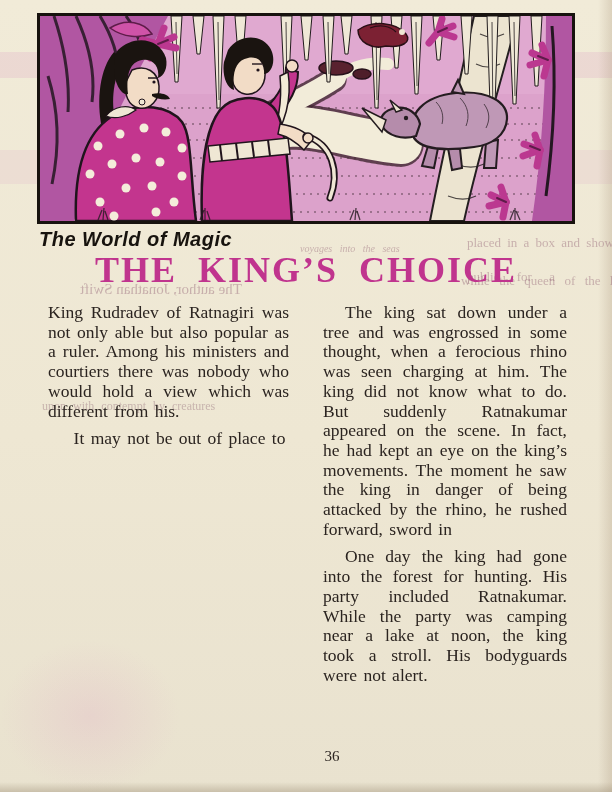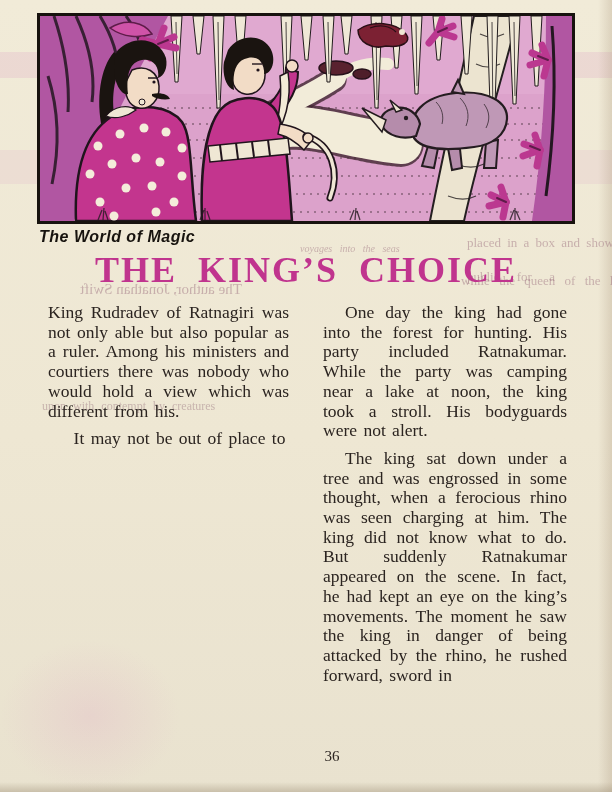--- a/index.html
+++ b/index.html
@@ -12,21 +12,21 @@
   .tint-band2{position:absolute;left:0;top:150px;width:612px;height:34px;background:#d98cbe;opacity:.12;}
   .tint-blob{position:absolute;left:0;top:640px;width:180px;height:152px;background:radial-gradient(closest-side,rgba(217,140,190,.18),rgba(217,140,190,0));}
   .edge-right{position:absolute;right:0;top:0;width:14px;height:792px;background:linear-gradient(90deg,rgba(180,160,135,0),rgba(170,150,125,.30));}
   .edge-bottom{position:absolute;left:0;bottom:0;width:612px;height:10px;background:linear-gradient(180deg,rgba(170,155,130,0),rgba(150,135,110,.38));}
 
   .illustration{position:absolute;left:37px;top:13px;width:538px;height:211px;
     border:3px solid #17120e;box-sizing:border-box;background:#dca2cb;}
   .illustration svg{display:block;width:100%;height:100%;}
 
   .caption{position:absolute;left:39px;top:228px;font-family:"Liberation Sans",sans-serif;
-    font-weight:bold;font-style:italic;font-size:16px;letter-spacing:.5px;color:#17130e;z-index:3;}
+    font-weight:bold;font-style:italic;font-size:20px;letter-spacing:.5px;color:#17130e;z-index:3;}
 
   .title{position:absolute;left:0;top:249px;width:612px;text-align:center;z-index:3;
     font-family:Liberation Serif, serif;font-weight:bold;font-size:36px;
     letter-spacing:2px;word-spacing:10px;color:#c0348e;}
 
   .col{position:absolute;top:295px;font-size:17.5px;line-height:19.7px;color:#2b2420;
     text-align:justify;word-spacing:2px;z-index:3;}
   .col-left{left:40px;width:257px;}
   .col-right{left:315px;width:260px;}
   .col p{margin:8px;}
@@ -269,21 +269,21 @@
   <div class="caption">The World of Magic</div>
 
   <div class="title">THE KING’S CHOICE</div>
 
   <div class="col col-left">
     <p>King Rudradev of Ratnagiri was not only able but also popular as a ruler. Among his ministers and courtiers there was nobody who would hold a view which was different from his.</p>
     <p class="indent lastline">It may not be out of place to</p>
   </div>
 
   <div class="col col-right">
+    <p class="indent">The king sat down under a tree and was engrossed in some thought, when a ferocious rhino was seen charging at him. The king did not know what to do. But suddenly Ratnakumar appeared on the scene. In fact, he had kept an eye on the king’s movements. The moment he saw the king in danger of being attacked by the rhino, he rushed forward, sword in</p>
     <p class="indent">One day the king had gone into the forest for hunting. His party included Ratnakumar. While the party was camping near a lake at noon, the king took a stroll. His bodyguards were not alert.</p>
-    <p class="indent">The king sat down under a tree and was engrossed in some thought, when a ferocious rhino was seen charging at him. The king did not know what to do. But suddenly Ratnakumar appeared on the scene. In fact, he had kept an eye on the king’s movements. The moment he saw the king in danger of being attacked by the rhino, he rushed forward, sword in</p>
   </div>
 
   <div class="page-number">36</div>
 
   <div class="edge-right"></div>
   <div class="edge-bottom"></div>
 </div>
 
 </body></html>

